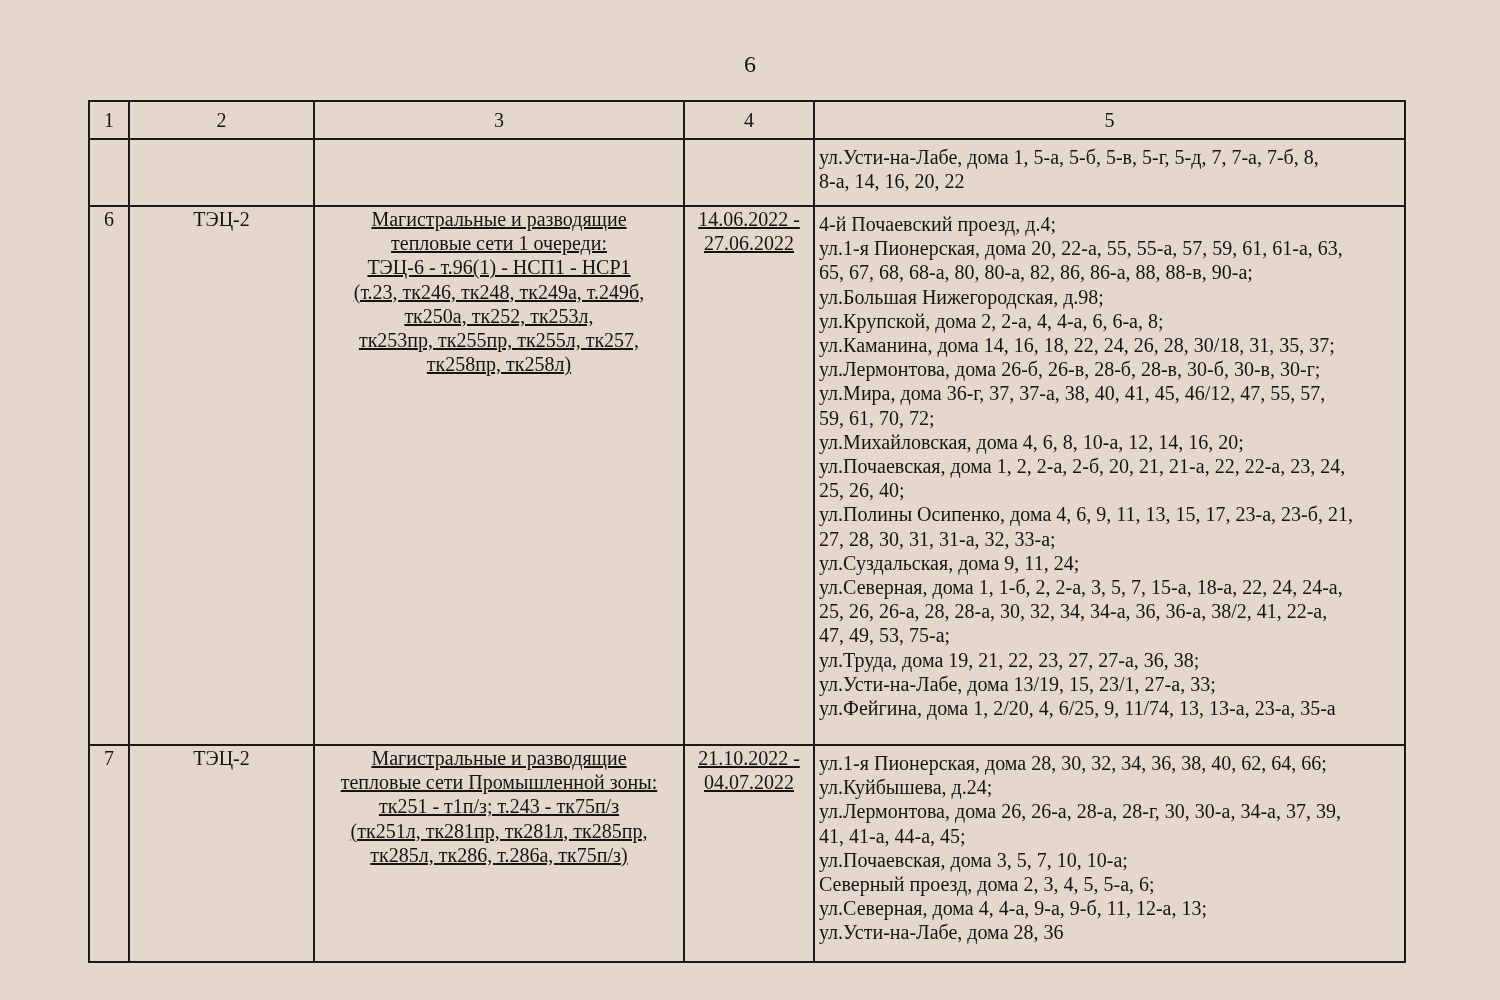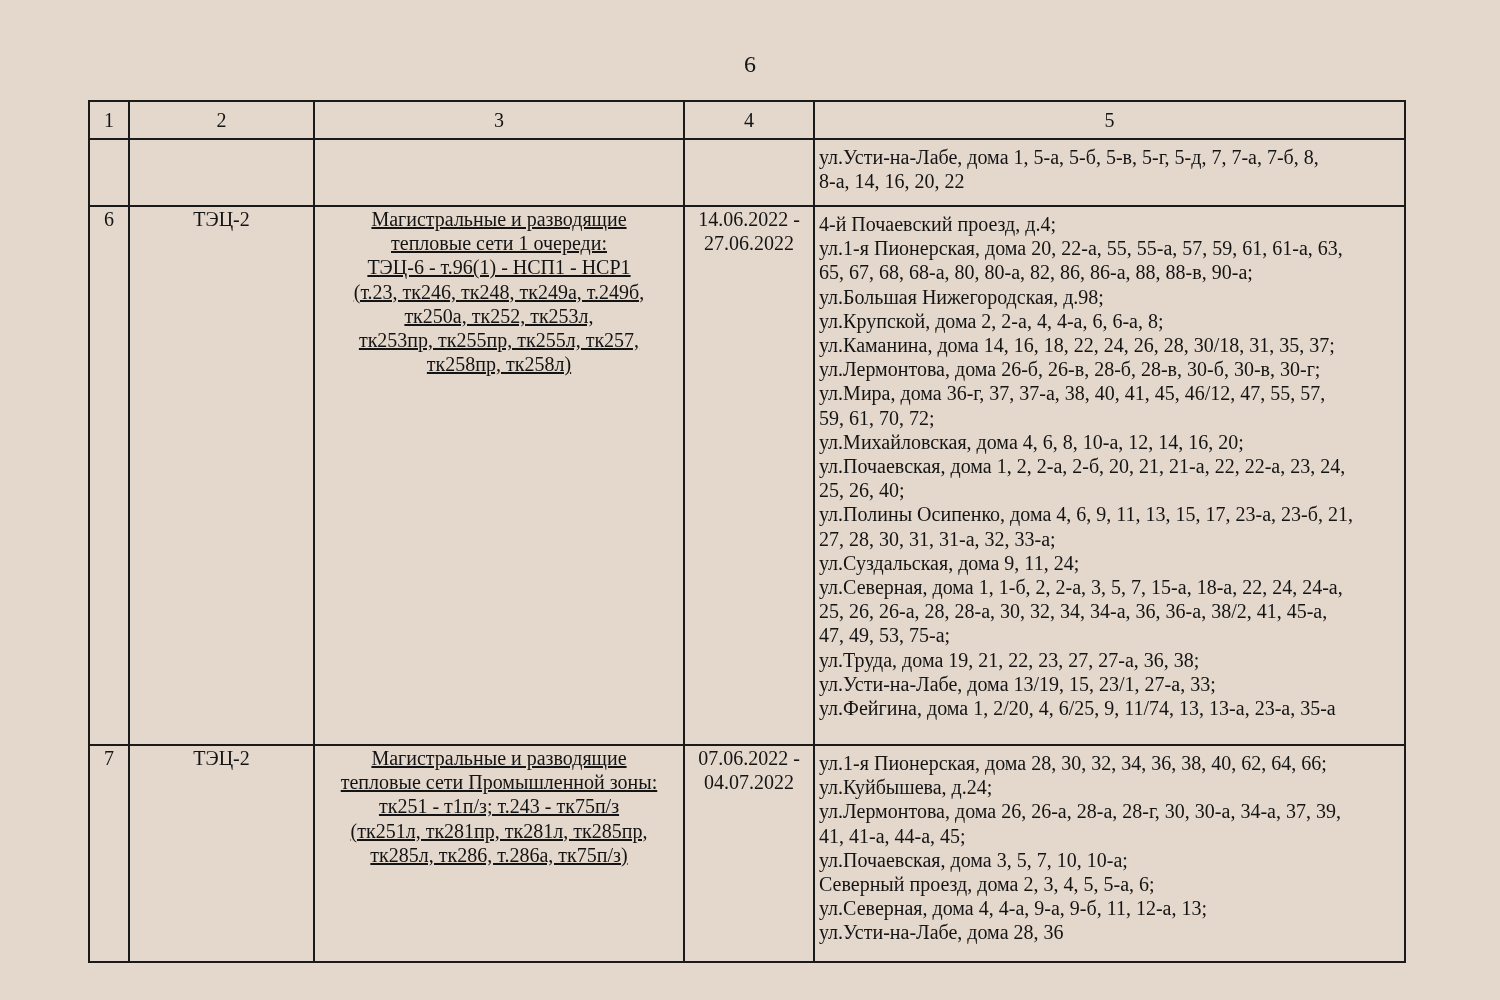--- a/index.html
+++ b/index.html
@@ -39,21 +39,21 @@
     col.c4 { width: 130px; }
     col.c5 { width: 591px; }
     tr.hdr td { height: 36px; text-align: center; vertical-align: middle; }
     td.center { text-align: center; }
     td.addr { padding: 5px 4px 2px 4px !important; }
     .line { display: block; }
     tr.cont td { height: 58px; margin-left: 35px; }
     tr.r6 td { height: 530px; }
     tr.r7 td { height: 208px; }
     .num { padding-top: 5px; }
-    .dates { padding-top: 5px; }
+    .dates { padding-top: 5px; text-decoration: underline; }
     .desc { padding-top: 5px; text-decoration: underline; }
   </style>
 </head>
 <body>
 
 <div class="page-number">6</div>
 
 <table class="doc">
   <colgroup>
     <col class="c1">
@@ -108,40 +108,40 @@
       <span class="line">ул.Лермонтова, дома  26-б, 26-в, 28-б, 28-в, 30-б, 30-в, 30-г;</span>
       <span class="line">ул.Мира, дома 36-г, 37, 37-а, 38, 40, 41, 45, 46/12, 47, 55, 57,</span>
       <span class="line">59, 61, 70, 72;</span>
       <span class="line">ул.Михайловская, дома 4, 6, 8, 10-а, 12, 14, 16, 20;</span>
       <span class="line">ул.Почаевская, дома 1, 2, 2-а, 2-б, 20, 21, 21-а, 22, 22-а, 23, 24,</span>
       <span class="line">25, 26, 40;</span>
       <span class="line">ул.Полины Осипенко, дома 4, 6, 9, 11, 13, 15, 17, 23-а, 23-б, 21,</span>
       <span class="line">27, 28, 30, 31, 31-а, 32, 33-а;</span>
       <span class="line">ул.Суздальская, дома 9, 11, 24;</span>
       <span class="line">ул.Северная, дома 1, 1-б, 2, 2-а, 3, 5, 7, 15-а, 18-а, 22, 24, 24-а,</span>
-      <span class="line">25, 26, 26-а, 28, 28-а, 30, 32, 34, 34-а, 36, 36-а, 38/2, 41, 45-а,</span>
+      <span class="line">25, 26, 26-а, 28, 28-а, 30, 32, 34, 34-а, 36, 36-а, 38/2, 41, 22-а,</span>
       <span class="line">47, 49, 53, 75-а;</span>
       <span class="line">ул.Труда, дома 19, 21, 22, 23, 27, 27-а, 36, 38;</span>
       <span class="line">ул.Усти-на-Лабе, дома 13/19, 15, 23/1, 27-а, 33;</span>
       <span class="line">ул.Фейгина, дома 1, 2/20, 4, 6/25, 9, 11/74, 13, 13-а, 23-а, 35-а</span>
     </td>
   </tr>
 
   <tr class="r7">
     <td class="center num">7</td>
     <td class="center num">ТЭЦ-2</td>
     <td class="center desc">
       <span class="line">Магистральные и разводящие</span>
       <span class="line">тепловые сети Промышленной зоны:</span>
       <span class="line">тк251 - т1п/з; т.243 - тк75п/з</span>
       <span class="line">(тк251л, тк281пр, тк281л, тк285пр,</span>
       <span class="line">тк285л, тк286, т.286а, тк75п/з)</span>
     </td>
     <td class="center dates">
-      <span class="line">07.06.2022 -</span>
+      <span class="line">21.10.2022 -</span>
       <span class="line">04.07.2022</span>
     </td>
     <td class="addr">
       <span class="line">ул.1-я Пионерская, дома 28, 30, 32, 34, 36, 38, 40, 62, 64, 66;</span>
       <span class="line">ул.Куйбышева, д.24;</span>
       <span class="line">ул.Лермонтова, дома 26, 26-а, 28-а, 28-г, 30, 30-а, 34-а, 37, 39,</span>
       <span class="line">41, 41-а, 44-а, 45;</span>
       <span class="line">ул.Почаевская, дома 3, 5, 7, 10, 10-а;</span>
       <span class="line">Северный проезд, дома 2, 3, 4, 5, 5-а, 6;</span>
       <span class="line">ул.Северная, дома 4, 4-а, 9-а, 9-б, 11, 12-а, 13;</span>

